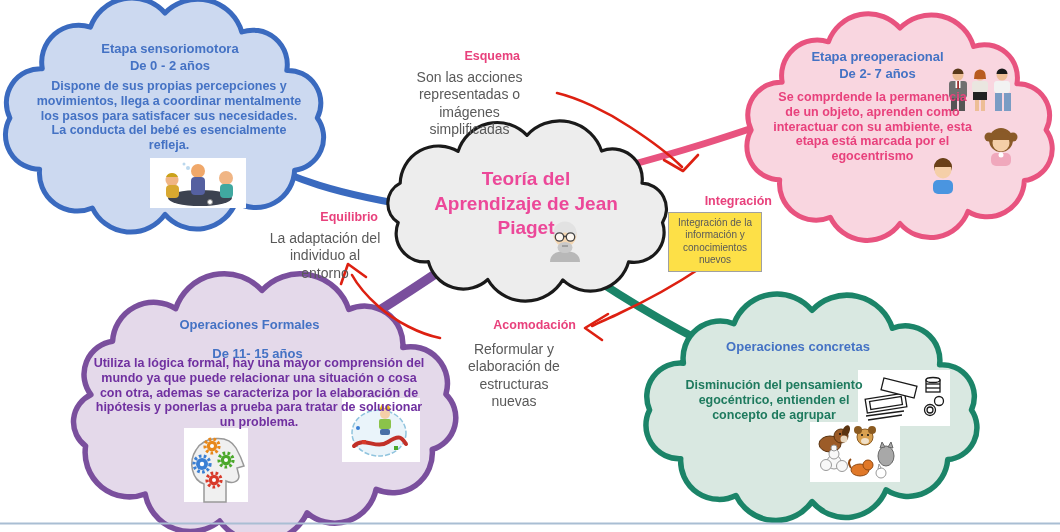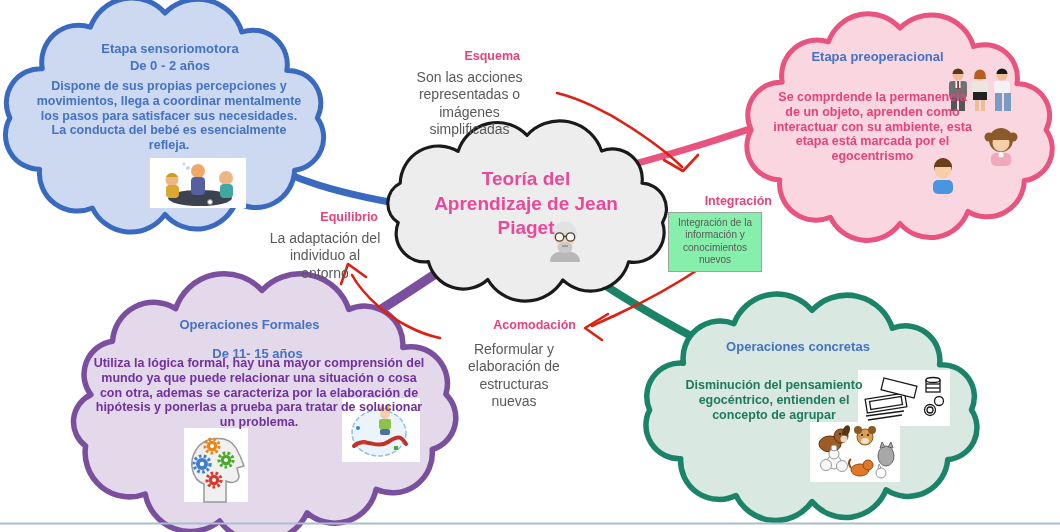--- a/index.html
+++ b/index.html
@@ -32,21 +32,21 @@
   .txt{position:absolute;text-align:center;line-height:1.18;}
   .node-title{font-weight:bold;font-size:13px;color:var(--title-blue);}
   .node-body{font-weight:bold;font-size:12.5px;}
   .body-blue{color:var(--title-blue);}
   .body-pink{color:var(--pink-text);}
   .body-purple{color:var(--purple-text);}
   .body-green{color:var(--green-text);}
   .center-title{font-weight:bold;font-size:19px;color:#ec4899;line-height:1.3;}
   .concept-label{font-weight:bold;font-size:12.5px;color:var(--label-pink);text-align:right;}
   .concept-desc{font-size:14px;color:var(--desc-gray);line-height:1.24;}
-  .concept-box{border:1px solid #a0a0a0;background:#86efac;padding:4px 2px;font-size:10px;}
+  .concept-box{border:1px solid #a0a0a0;background:#fde047;padding:4px 2px;font-size:10px;}
 </style>
 </head>
 <body>
 
 <div id="stage">
 
   <svg id="scene" width="1060" height="532" viewBox="0 0 1060 532">
 
     <g>
       <path class="link link-blue" d="M 235 148 C 290 180, 340 195, 425 208"></path>
@@ -219,20 +219,21 @@
     <line x1="0" y1="523.5" x2="1060" y2="523.5" stroke="#a9bed3" stroke-width="2"></line>
   </svg>
 
   <div class="txt center-title" style="left:428px;top:167px;width:196px;">Teoría del Aprendizaje de Jean Piaget</div>
 
   <div class="txt node-title" style="left:40px;top:41px;width:260px;">Etapa sensoriomotora</div>
   <div class="txt node-title" style="left:40px;top:58px;width:260px;">De 0 - 2 años</div>
   <div class="txt node-body body-blue" style="left:33px;top:79px;width:272px;">Dispone de sus propias percepciones y movimientos, llega a coordinar mentalmente los pasos para satisfacer sus necesidades. La conducta del bebé es esencialmente refleja.</div>
 
   <div class="txt node-title" style="left:775px;top:49px;width:205px;">Etapa preoperacional</div>
+  <div class="txt node-title" style="left:775px;top:66px;width:205px;">De 2- 7 años</div>
   <div class="txt node-title" style="left:142px;top:317px;width:215px;">Operaciones Formales</div>
 
   <div class="txt node-body body-pink" style="left:770px;top:90px;width:205px;">Se comprdende la permanencia de un objeto, aprenden como interactuar con su ambiente,  esta etapa está marcada por el egocentrismo</div>
   <div class="txt node-title" style="left:150px;top:334px;width:215px;margin-top:12px;">De 11- 15 años</div>
   <div class="txt node-body body-purple" style="left:90px;top:356px;width:338px;">Utiliza la lógica formal, hay una mayor comprensión del mundo ya que puede relacionar una situación o cosa con otra, ademas se caracteriza por la elaboración de hipótesis y ponerlas a prueba para tratar de solucionar un problema.</div>
 
   <div class="txt node-title" style="left:702px;top:339px;width:192px;">Operaciones concretas</div>
   <div class="txt node-body body-green" style="left:678px;top:378px;width:192px;">Disminución del pensamiento egocéntrico, entienden el concepto de agrupar</div>
 
   <div class="txt concept-label" style="left:420px;top:49px;width:100px;">Esquema</div>

